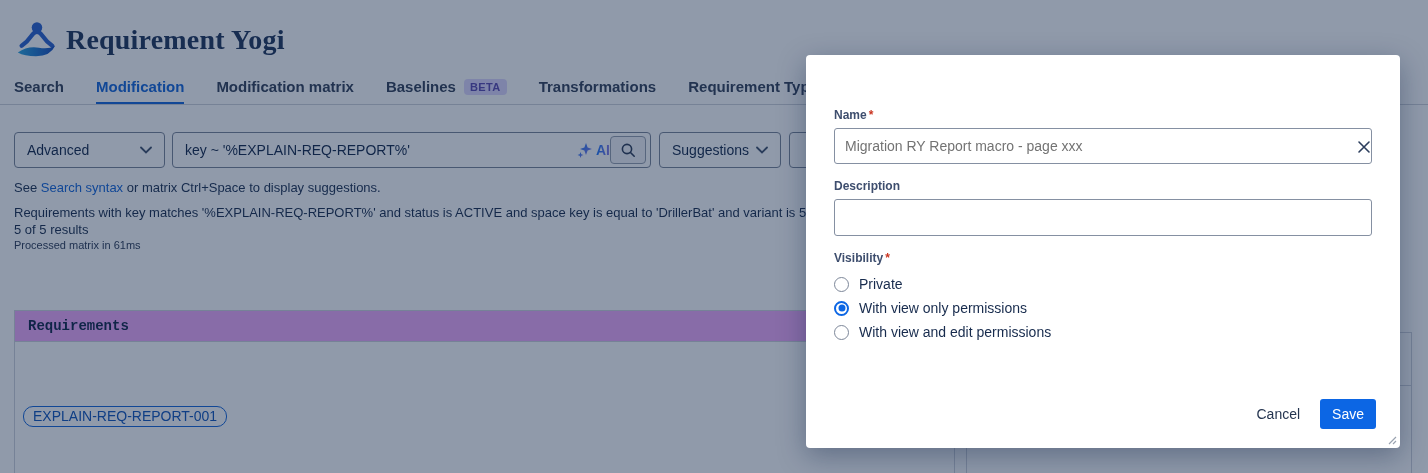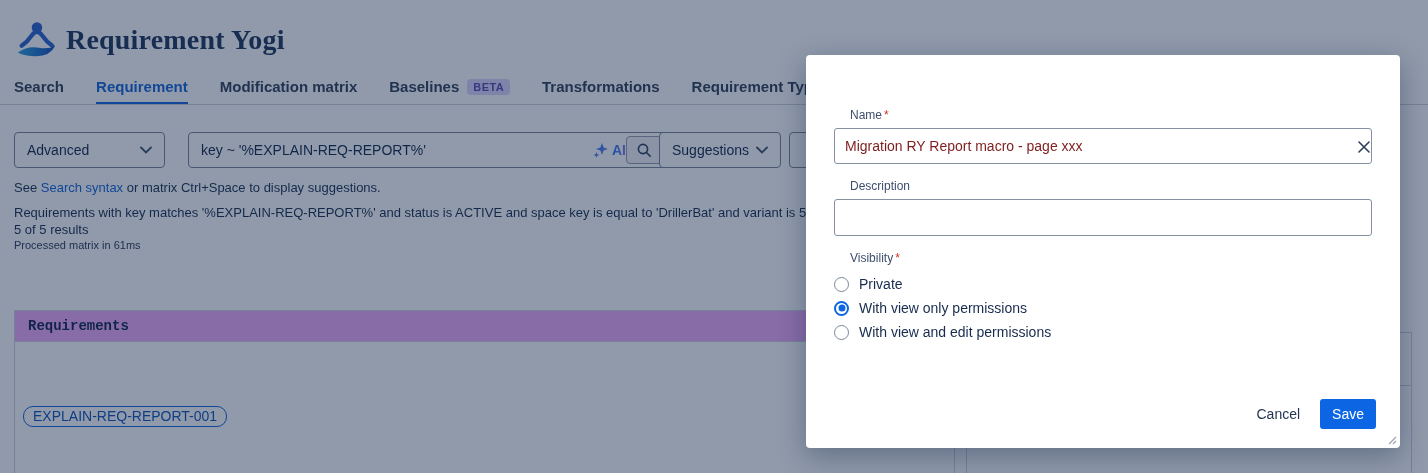--- a/index.html
+++ b/index.html
@@ -31,21 +31,21 @@
   }
   .nav-divider { position:absolute; left:0; top:104px; width:1428px; height:1px; background:#D0D4DB; }
 
   
   .toolbar { position:absolute; left:0; top:132px; height:36px; width:1252px; }
   .control {
     position:absolute; top:0; height:36px; border:1px solid #7D8799; border-radius:4px;
     background:#fff; display:flex; align-items:center; font-size:14px; color:#172B4D;
   }
   .mode-select { left:14px; width:151px; padding:0 12px; justify-content:space-between; cursor:pointer; }
-  .search-box { left:188px; width:479px; padding:0 4px 0 12px; }
+  .search-box { left:172px; width:479px; padding:0 4px 0 12px; }
   .search-box input {
     flex:1; border:none; outline:none; font-size:14px; color:#172B4D; min-width:0;
     font-family:"Liberation Sans", sans-serif; background:transparent;
   }
   .ai-chip { display:flex; align-items:center; gap:3px; cursor:pointer; }
   .ai-chip .ai-text { font-size:14px; font-weight:700; color:#5A63D8; }
   @supports ((-webkit-background-clip:text)) {
     .ai-chip .ai-text {
       background:linear-gradient(90deg,#1D7AFC,#8F7EE7);
       -webkit-background-clip:text; background-clip:text; color:transparent;
@@ -98,25 +98,25 @@
   .modal {
     position:absolute; left:806px; top:55px; width:594px; height:393px; z-index:10;
     background:#fff; border-radius:4px; box-shadow:0 8px 28px rgba(9,30,66,.35);
     padding:26px 28px 0;
   }
   .modal-title { font-size:20px; font-weight:700; color:#172B4D; }
   .modal-close {
     position:absolute; right:22px; top:78px; width:28px; height:28px; border:none; background:none;
     cursor:pointer; display:flex; align-items:center; justify-content:center;
   }
-  .field-label { margin-top:27px; font-size:12px; font-weight:400; color:#3E4E6E;margin-left:16px; }
+  .field-label { margin-top:27px; font-size:12px; font-weight:700; color:#3E4E6E; }
   .field-label .req-star { color:#CA3521; margin-left:2px; }
   .text-input, .text-area {
     margin-top:6px; width:100%; height:36px; border:1px solid #8590A2; border-radius:3px;
-    font-family:"Liberation Sans", sans-serif; font-size:14px; color:#7f1d1d;
+    font-family:"Liberation Sans", sans-serif; font-size:14px; color:#737373;
     padding:0 10px; outline:none; background:#fff; display:block;
   }
   .text-area { height:37px; resize:none; padding-top:8px; }
   .fieldset-label { margin-top:15px; }
   .radio-group { margin-top:7px; }
   .radio-row { display:flex; align-items:center; gap:10px; height:24px; cursor:pointer; }
   .radio {
     width:15px; height:15px; border-radius:50%; border:1px solid #7D8799; background:#fff;
     position:relative; flex:none;
   }
@@ -153,21 +153,21 @@
       <path d="M4 33 Q14 26 26 28 Q36 30 43 26 Q38 37 23 37 Q11 37 4 33 Z" fill="url(#lg1)"></path>
     </svg>
     <span class="logo-word">Requirement Yogi</span>
   </div>
 
   <div class="nav">
     <span class="nav-item">
         <span>Search</span>
       </span>
     <span class="nav-item active">
-        <span>Requirement</span>
+        <span>Modification</span>
       </span>
     <span class="nav-item">
         <span>Modification matrix</span>
       </span>
     <span class="nav-item">
       <span>Baselines</span>
       <span class="beta-badge">BETA</span>
     </span>
     <span class="nav-item">
         <span>Transformations</span>

